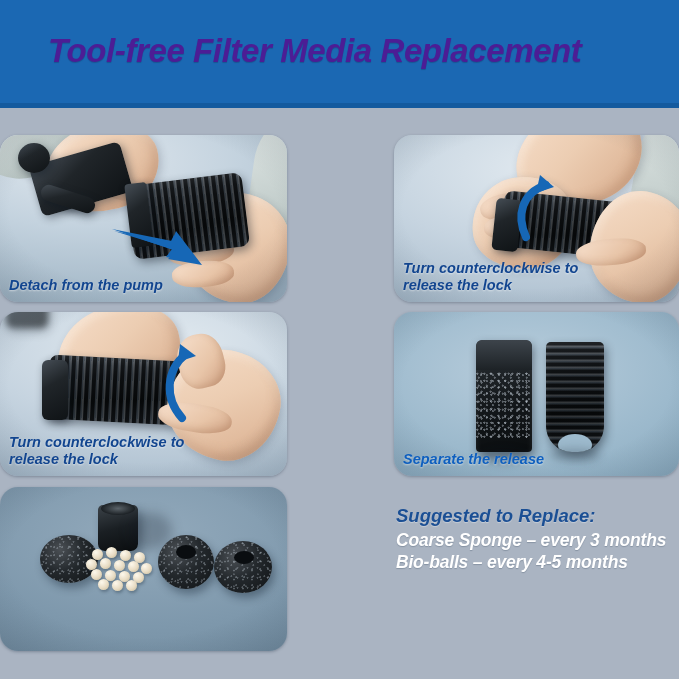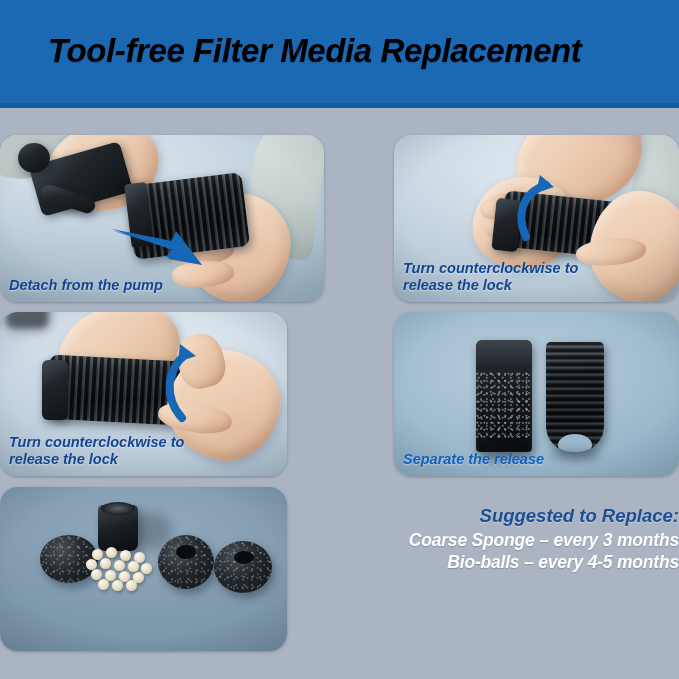--- a/index.html
+++ b/index.html
@@ -31,34 +31,34 @@
     height: 5px;
     background: #145a9e;
   }
   .header-title {
     position: absolute;
     left: 48px;
     top: 32px;
     font-size: 33px;
     font-weight: bold;
     font-style: italic;
-    color: #000000;
+    color: #4c1d95;
     letter-spacing: -0.4px;
     white-space: nowrap;
     text-shadow: 0 1px 1px rgba(0,0,0,0.18);
   }
 
   
   .panel {
     position: absolute;
     overflow: hidden;
     box-shadow: 0 1px 3px rgba(40,55,75,0.35);
     border-radius: 18px;
   }
-  .p1 { left: 0;   top: 135px; width: 287px; height: 167px; padding-left: 37px; }
+  .p1 { left: 0;   top: 135px; width: 287px; height: 167px; }
   .p2 { left: 394px; top: 135px; width: 285px; height: 167px; }
   .p3 { left: 0;   top: 312px; width: 287px; height: 164px; }
   .p4 { left: 394px; top: 312px; width: 285px; height: 164px; }
   .p5 { left: 0;   top: 487px; width: 287px; height: 164px; }
 
   .photo {
     position: absolute;
     inset: 0;
   }
 
@@ -204,21 +204,20 @@
   .rot-arrow {
     position: absolute;
   }
 
   
   .replace-block {
     position: absolute;
     left: 396px;
     top: 505px;
     width: 283px;
-    text-align: right;
   }
   .replace-title {
     font-size: 18.5px;
     font-weight: bold;
     font-style: italic;
     color: #1b4f94;
     margin-bottom: 2px;
     text-shadow: 0 1px 1px rgba(255,255,255,0.35);
   }
   .replace-item {

